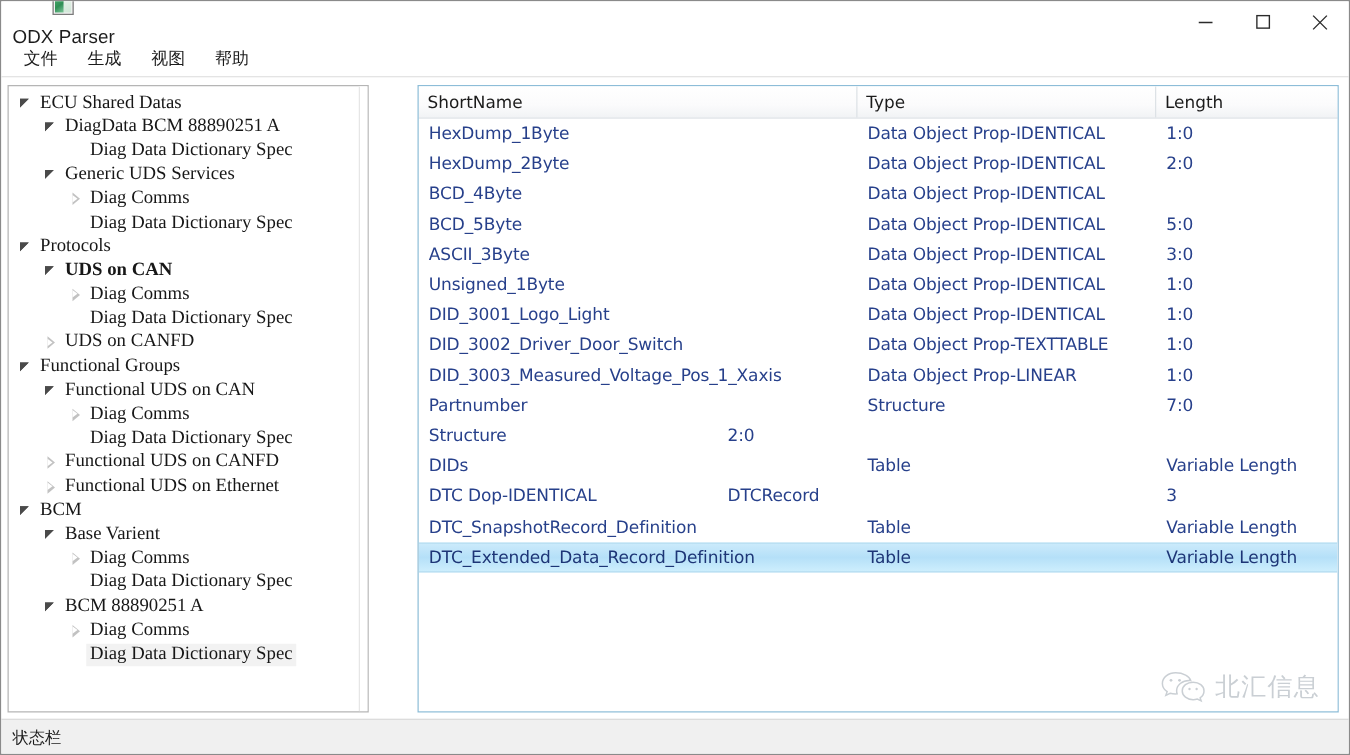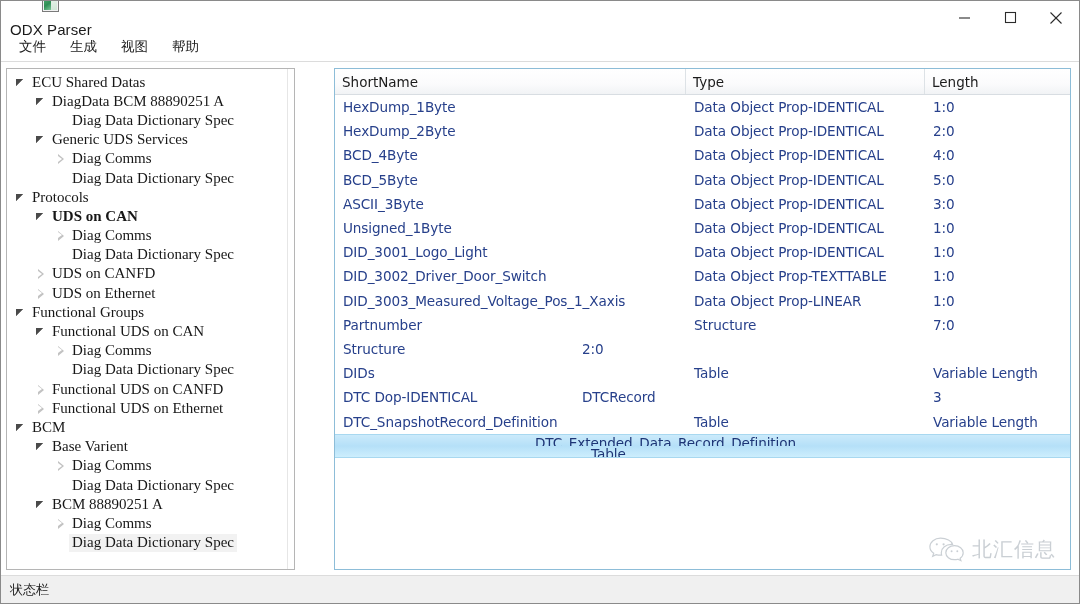--- a/index.html
+++ b/index.html
@@ -251,21 +251,20 @@
     display: flex;
     height: 24.2px;
     align-items: center;
     box-sizing: border-box;
     cursor: default;
   }
   .lrow.selected {
     background: linear-gradient(to bottom, #cbeafb 0%, #b5e0f8 50%, #cdeefd 100%);
     border-top: 1px solid #a8d8f0;
     border-bottom: 1px solid #a8d8f0;
-    flex-direction: column;
   }
   .lcell {
     font-family: "DejaVu Sans", sans-serif;
     font-size: 13.6px;
     color: #27408b;
     padding-left: 8px;
     box-sizing: border-box;
     white-space: nowrap;
     overflow: hidden;
     letter-spacing: -0.1px;
@@ -391,24 +390,20 @@
             <span class="label">Diag Comms</span>
           </div>
           <div class="tree-row" style="padding-left: 46px;">
             <span class="twisty none"></span>
             <span class="label">Diag Data Dictionary Spec</span>
           </div>
           <div class="tree-row" style="padding-left: 26px;">
             <span class="twisty collapsed"></span>
             <span class="label">UDS on CANFD</span>
           </div>
-          <div class="tree-row" style="padding-left: 26px;">
-            <span class="twisty collapsed"></span>
-            <span class="label">UDS on Ethernet</span>
-          </div>
           <div class="tree-row" style="padding-left: 6px;">
             <span class="twisty expanded"></span>
             <span class="label">Functional Groups</span>
           </div>
           <div class="tree-row" style="padding-left: 26px;">
             <span class="twisty expanded"></span>
             <span class="label">Functional UDS on CAN</span>
           </div>
           <div class="tree-row" style="padding-left: 46px;">
             <span class="twisty collapsed"></span>
@@ -473,21 +468,20 @@
             <div class="lcell c2">1:0</div>
           </div>
           <div class="lrow">
             <div class="lcell c0">HexDump_2Byte</div>
             <div class="lcell c1">Data Object Prop-IDENTICAL</div>
             <div class="lcell c2">2:0</div>
           </div>
           <div class="lrow">
             <div class="lcell c0">BCD_4Byte</div>
             <div class="lcell c1">Data Object Prop-IDENTICAL</div>
-            <div class="lcell c2">4:0</div>
           </div>
           <div class="lrow">
             <div class="lcell c0">BCD_5Byte</div>
             <div class="lcell c1">Data Object Prop-IDENTICAL</div>
             <div class="lcell c2">5:0</div>
           </div>
           <div class="lrow">
             <div class="lcell c0">ASCII_3Byte</div>
             <div class="lcell c1">Data Object Prop-IDENTICAL</div>
             <div class="lcell c2">3:0</div>

